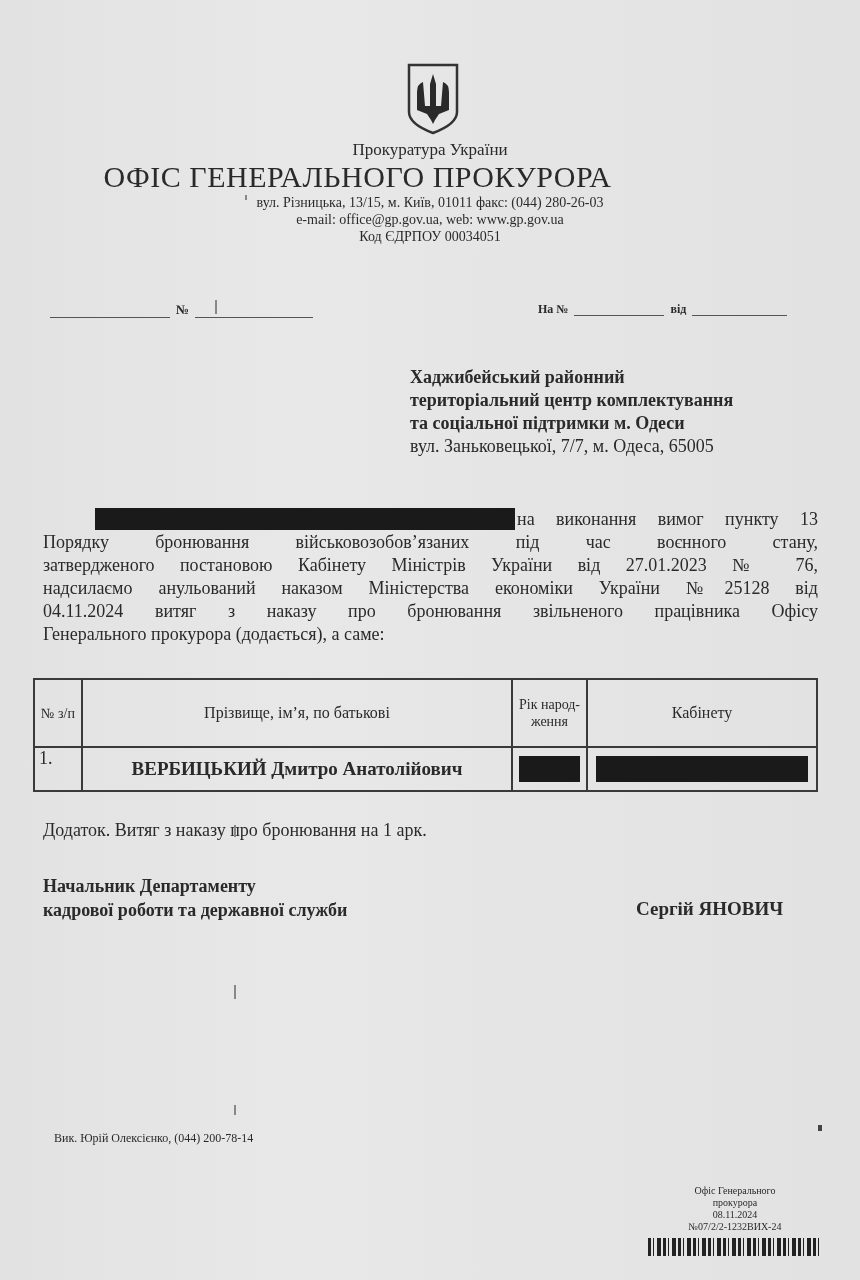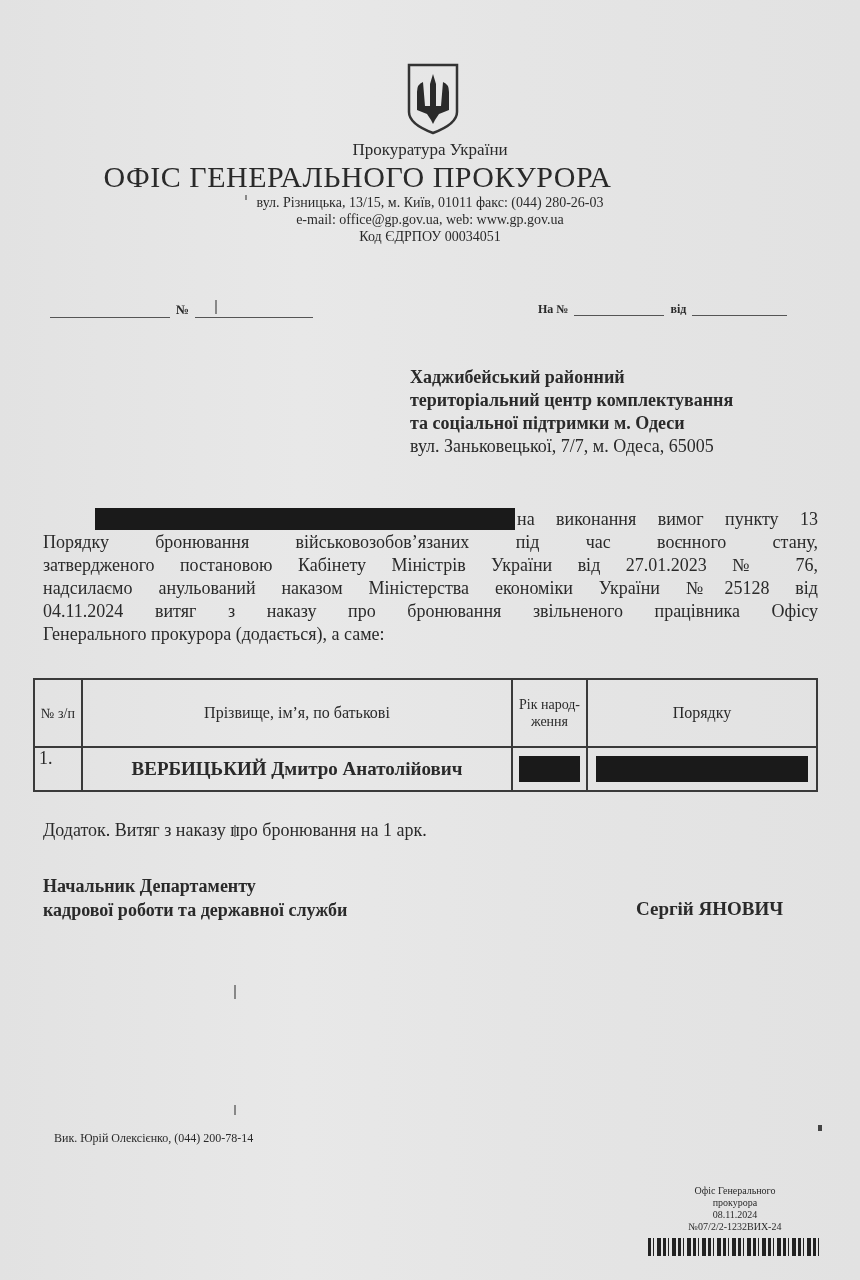--- a/index.html
+++ b/index.html
@@ -82,21 +82,21 @@
     <span class="line">04.11.2024 витяг з наказу про бронювання звільненого працівника Офісу</span>
     <span class="line last">Генерального прокурора (додається), а саме:</span>
   </div>
 
   <table class="list">
     <tbody>
         <tr style="height:68px;">
       <td style="width:38px; font-size:14px; line-height:17px;">№ з/п</td>
       <td style="width:420px;">Прізвище, ім’я, по батькові</td>
       <td style="width:65px; font-size:14px; line-height:17px;">Рік народ-ження</td>
-      <td>Порядку</td>
+      <td>Кабінету</td>
     </tr>
     <tr style="height:44px;">
       <td style="text-align:left; vertical-align:top; font-size:18px;">1.</td>
       <td style="font-size:19px; font-weight:bold;border-radius:9px;">ВЕРБИЦЬКИЙ Дмитро Анатолійович</td>
       <td>
             <div style="background:#1a1a1a; height:26px; margin:0 2px;"></div>
           </td>
       <td>
             <div style="background:#1a1a1a; height:26px; margin:0 4px;"></div>
           </td>

